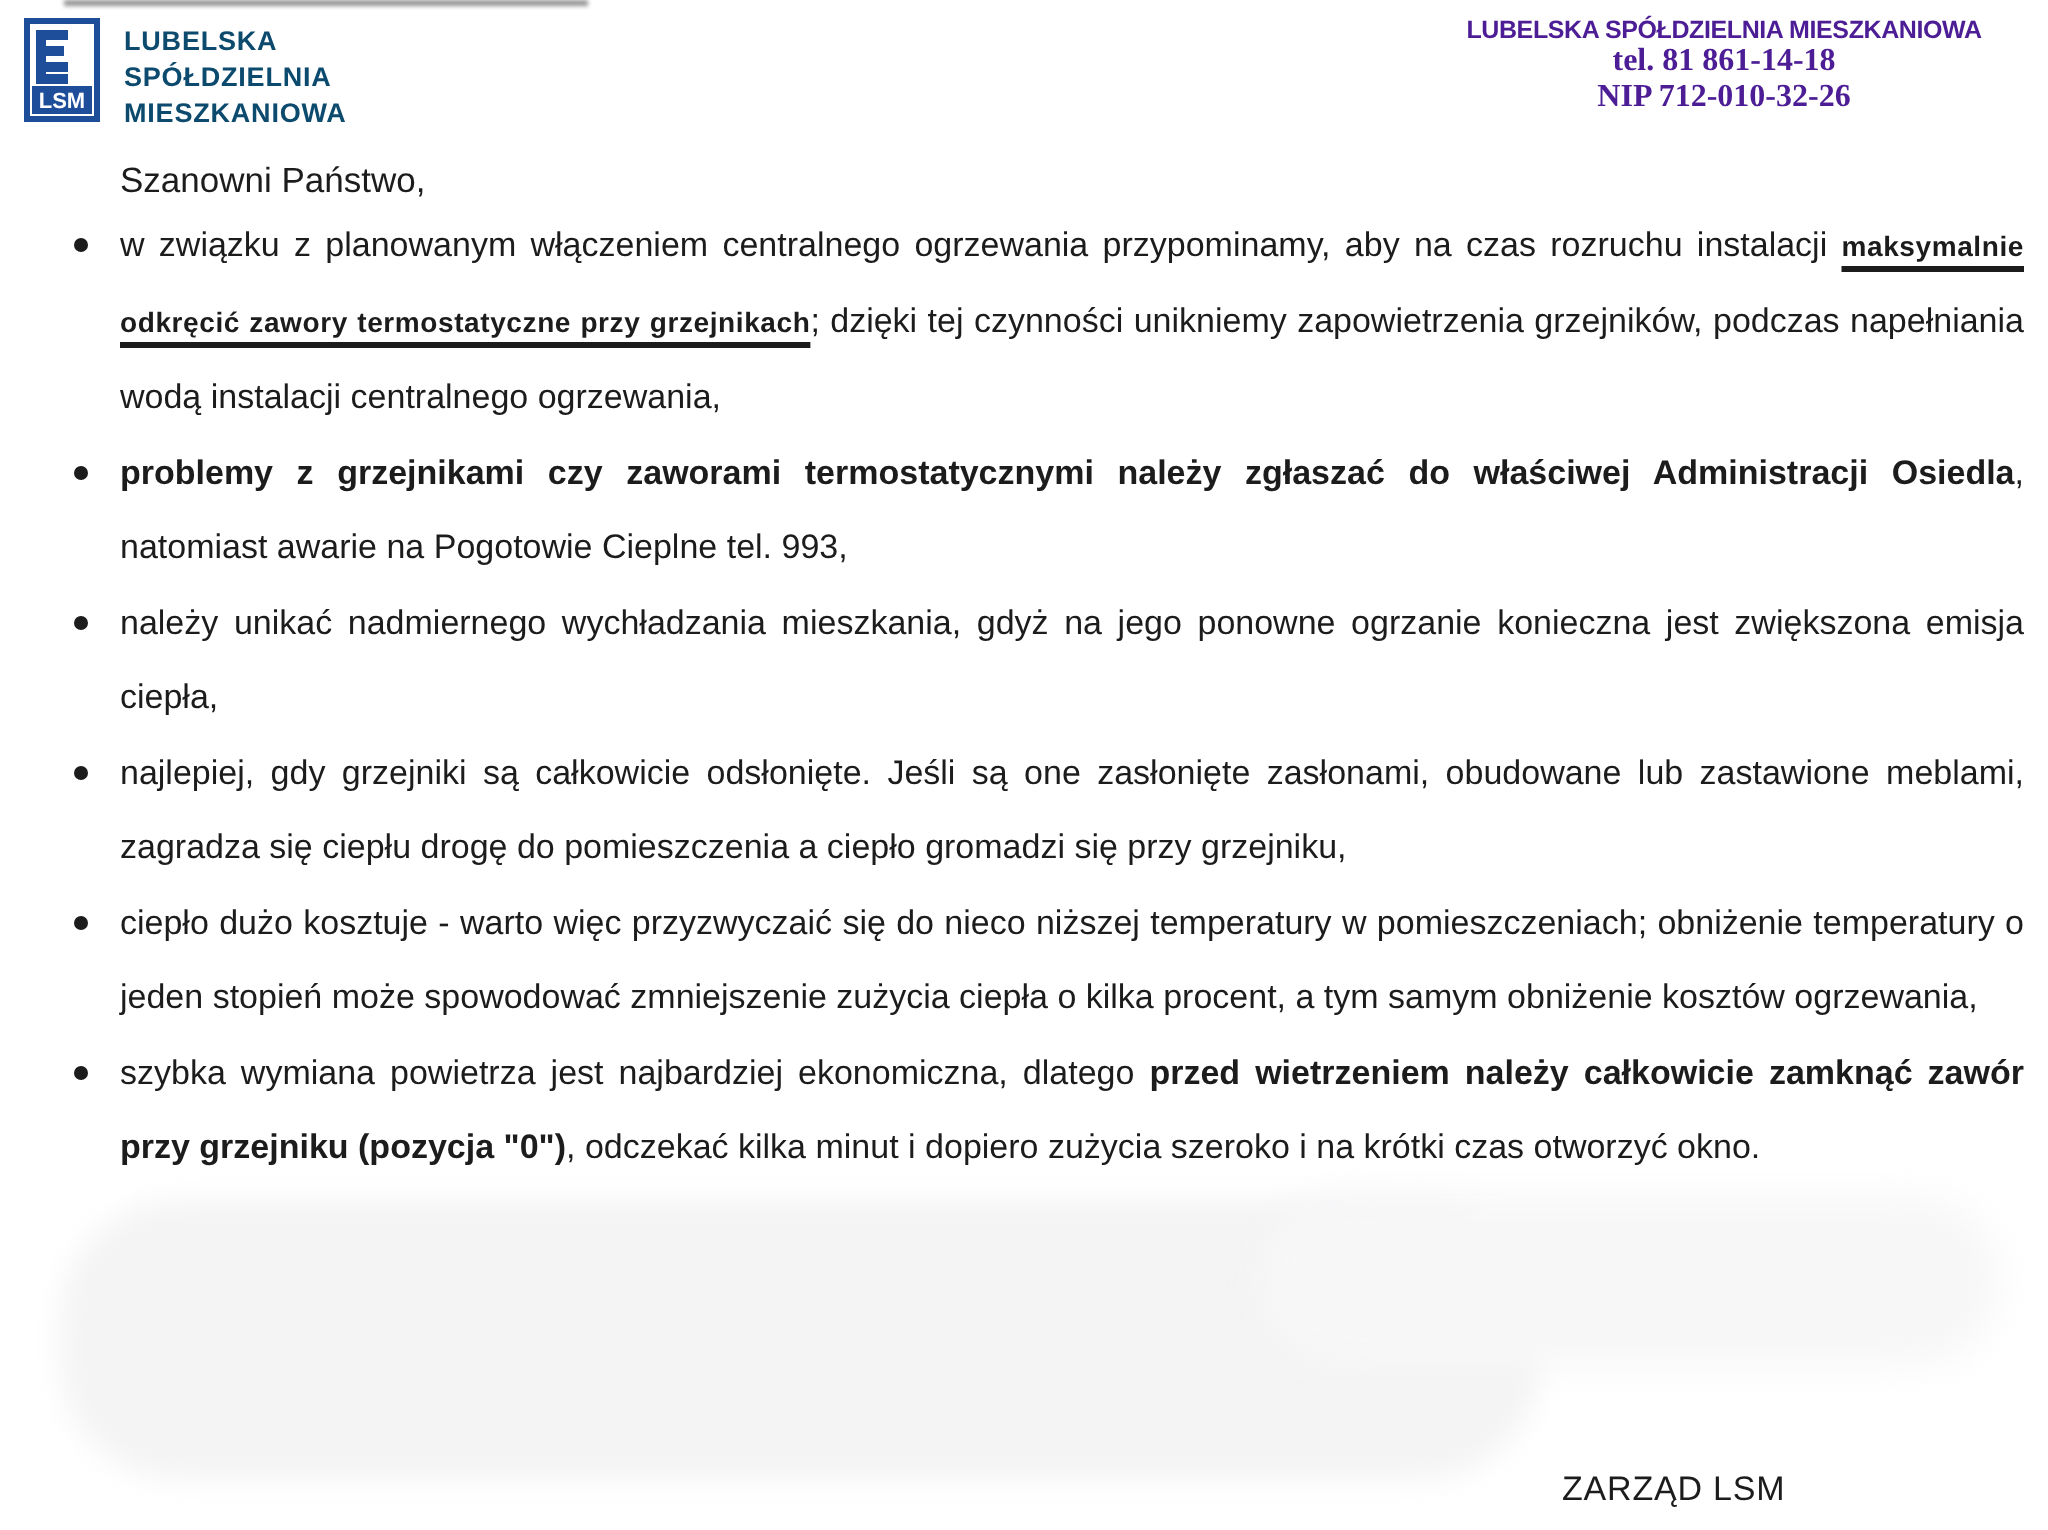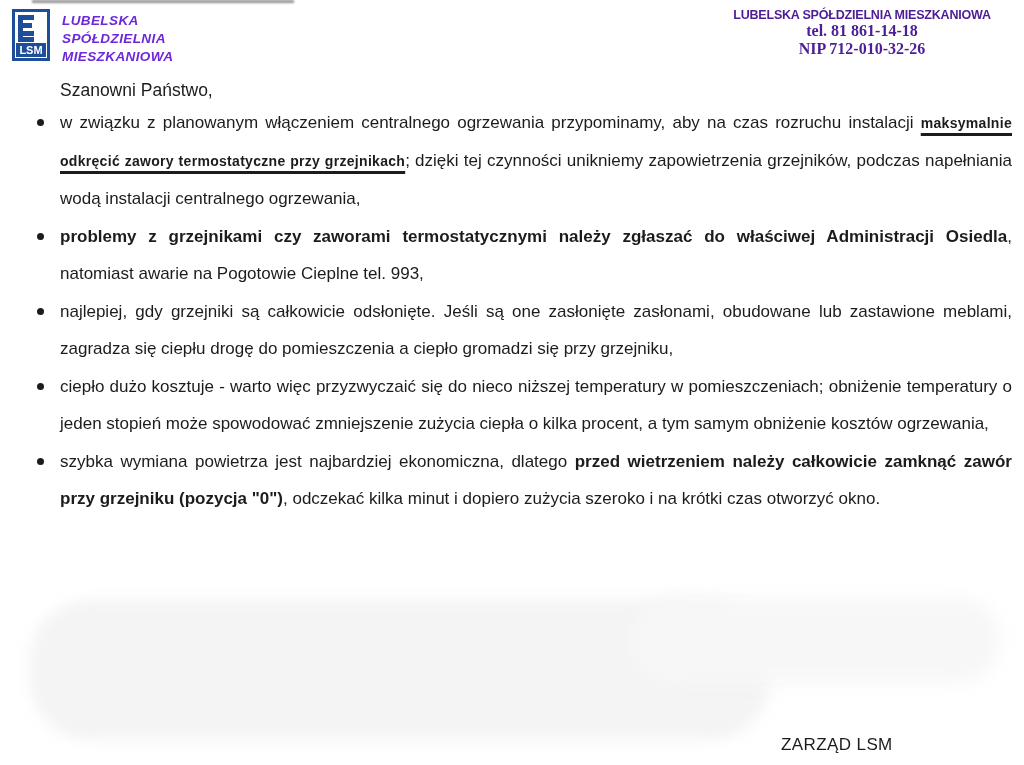--- a/index.html
+++ b/index.html
@@ -26,22 +26,22 @@
     background: #f7f7f8; border-radius: 50px; filter: blur(9px);
   }
 
   
   .logo-wrap {
     position: absolute; left: 12px; top: 9px;
     display: flex; align-items: flex-start; gap: 12px;
   }
   .logo-mark { width: 38px; height: 52px; display: block; }
   .logo-text {
-    color: #6d28d9; font-weight: 700; font-size: 13.5px;
-    line-height: 18px; letter-spacing: .4px; padding-top: 3px; font-style: italic;
+    color: #0c4a6e; font-weight: 700; font-size: 13.5px;
+    line-height: 18px; letter-spacing: .4px; padding-top: 3px;
   }
 
   
   .stamp {
     position: absolute; right: 4px; top: 8px; width: 316px;
     text-align: center; color: #4c1d95;
   }
   .stamp-line1 {
     font-weight: 700; font-size: 12.5px; letter-spacing: -0.2px;
     font-family: "Liberation Sans", sans-serif; white-space: nowrap;
@@ -119,18 +119,19 @@
   <div class="stamp-line1">LUBELSKA SPÓŁDZIELNIA MIESZKANIOWA</div>
   <div class="stamp-addr">tel. 81 861-14-18</div>
   <div class="stamp-addr">NIP 712-010-32-26</div>
 </div>
 
 <div class="salutation">Szanowni Państwo,</div>
 
 <ul class="bullets">
     <li><span class="seg-normal">w związku z planowanym włączeniem centralnego ogrzewania przypominamy, aby na czas rozruchu instalacji </span><span class="seg-emphasis-large">maksymalnie odkręcić zawory termostatyczne przy grzejnikach</span><span class="seg-normal">; dzięki tej czynności unikniemy zapowietrzenia grzejników, podczas napełniania wodą instalacji centralnego ogrzewania,</span></li>
     <li><span class="seg-emphasis">problemy z grzejnikami czy zaworami termostatycznymi należy zgłaszać do właściwej Administracji Osiedla</span><span class="seg-normal">, natomiast awarie na Pogotowie Cieplne tel. 993,</span></li>
+    <li><span class="seg-normal">należy unikać nadmiernego wychładzania mieszkania, gdyż na jego ponowne ogrzanie konieczna jest zwiększona emisja ciepła,</span></li>
     <li><span class="seg-normal">najlepiej, gdy grzejniki są całkowicie odsłonięte. Jeśli są one zasłonięte zasłonami, obudowane lub zastawione meblami, zagradza się ciepłu drogę do pomieszczenia a ciepło gromadzi się przy grzejniku,</span></li>
     <li><span class="seg-normal">ciepło dużo kosztuje - warto więc przyzwyczaić się do nieco niższej temperatury w pomieszczeniach; obniżenie temperatury o jeden stopień może spowodować zmniejszenie zużycia ciepła o kilka procent, a tym samym obniżenie kosztów ogrzewania,</span></li>
     <li><span class="seg-normal">szybka wymiana powietrza jest najbardziej ekonomiczna, dlatego </span><span class="seg-emphasis">przed wietrzeniem należy całkowicie zamknąć zawór przy grzejniku (pozycja "0")</span><span class="seg-normal">, odczekać kilka minut i dopiero zużycia szeroko i na krótki czas otworzyć okno.</span></li>
   </ul>
 
 <div class="signature">ZARZĄD LSM</div>
 
 </body></html>

